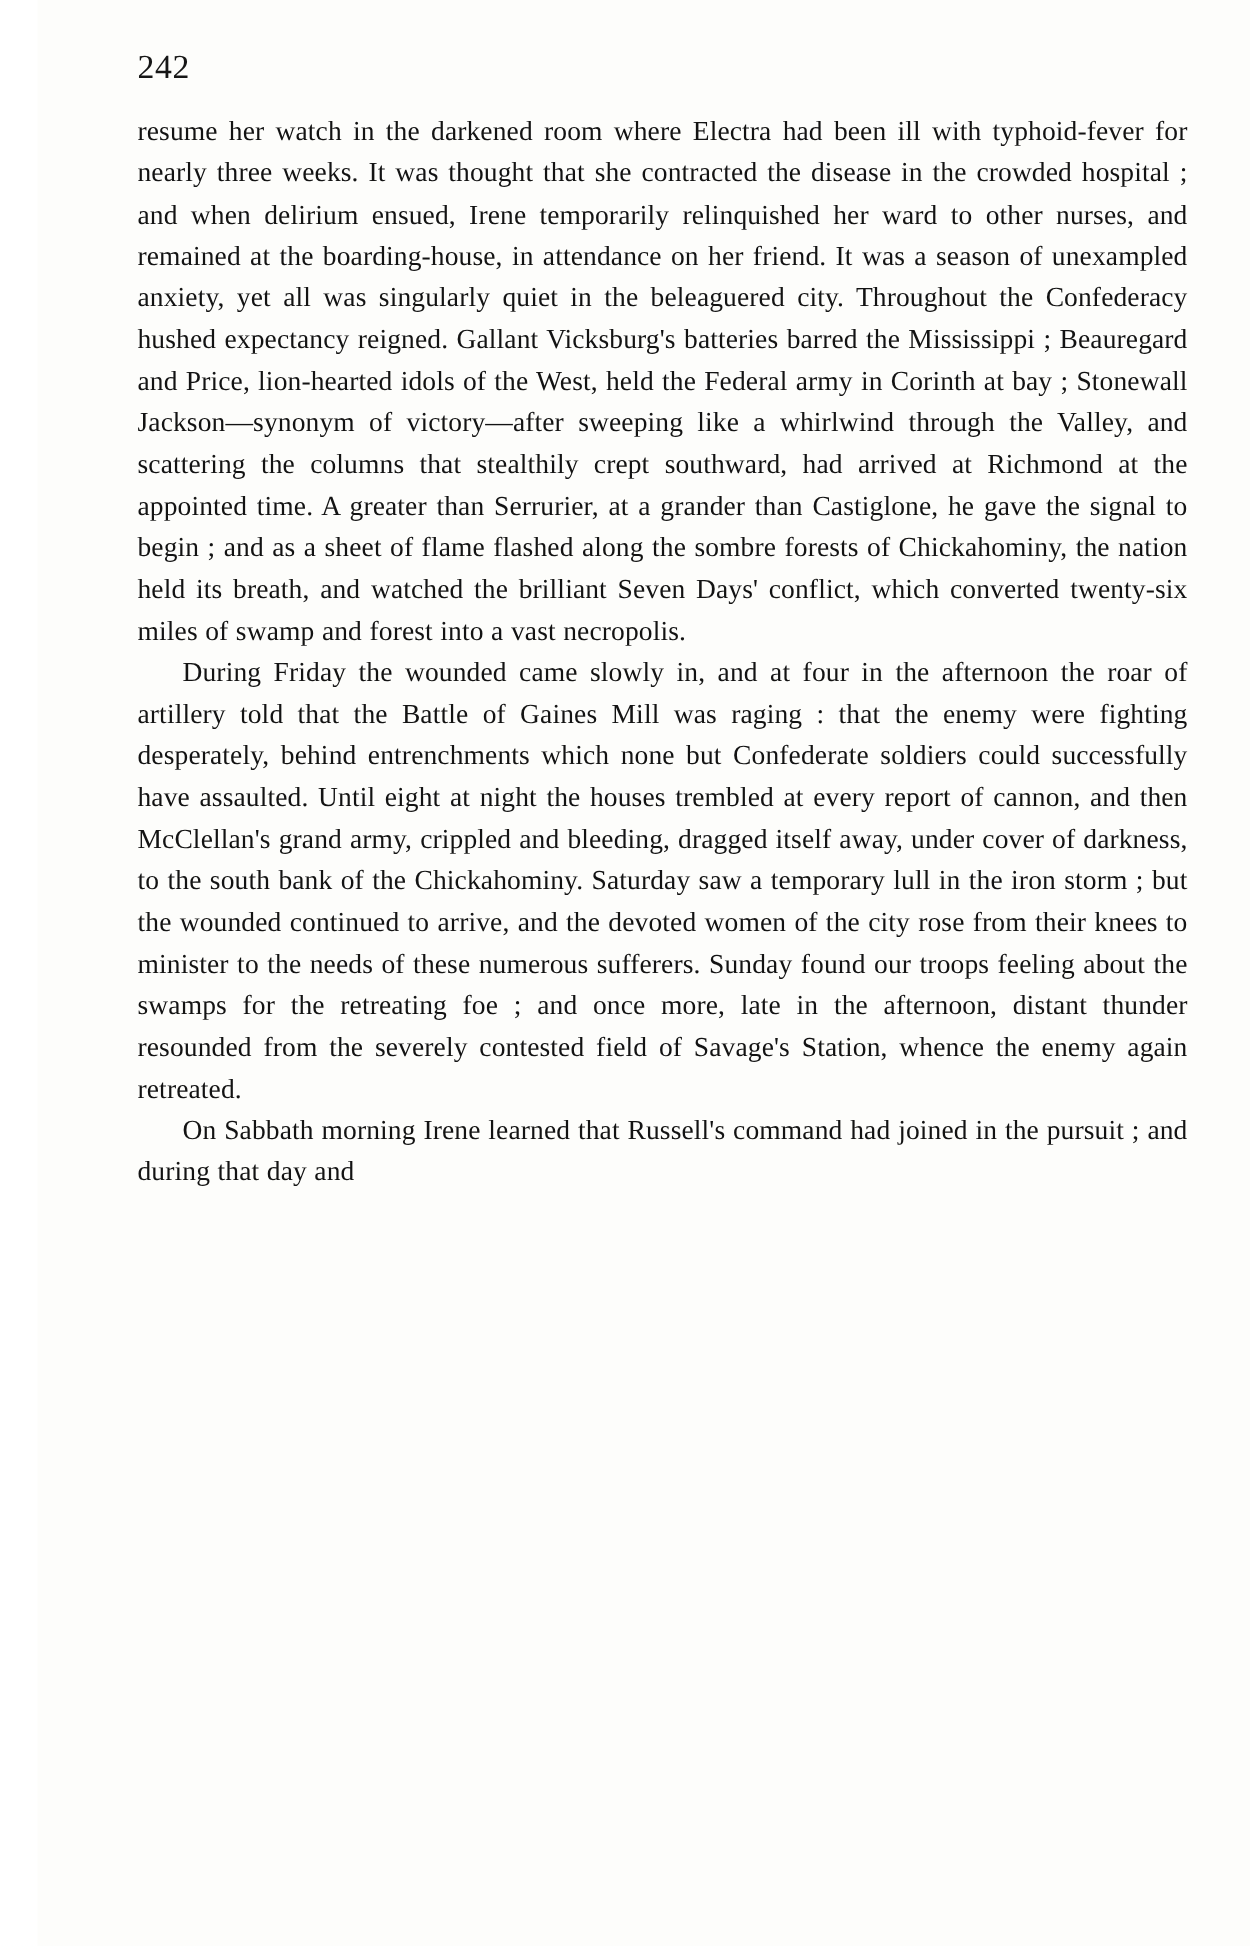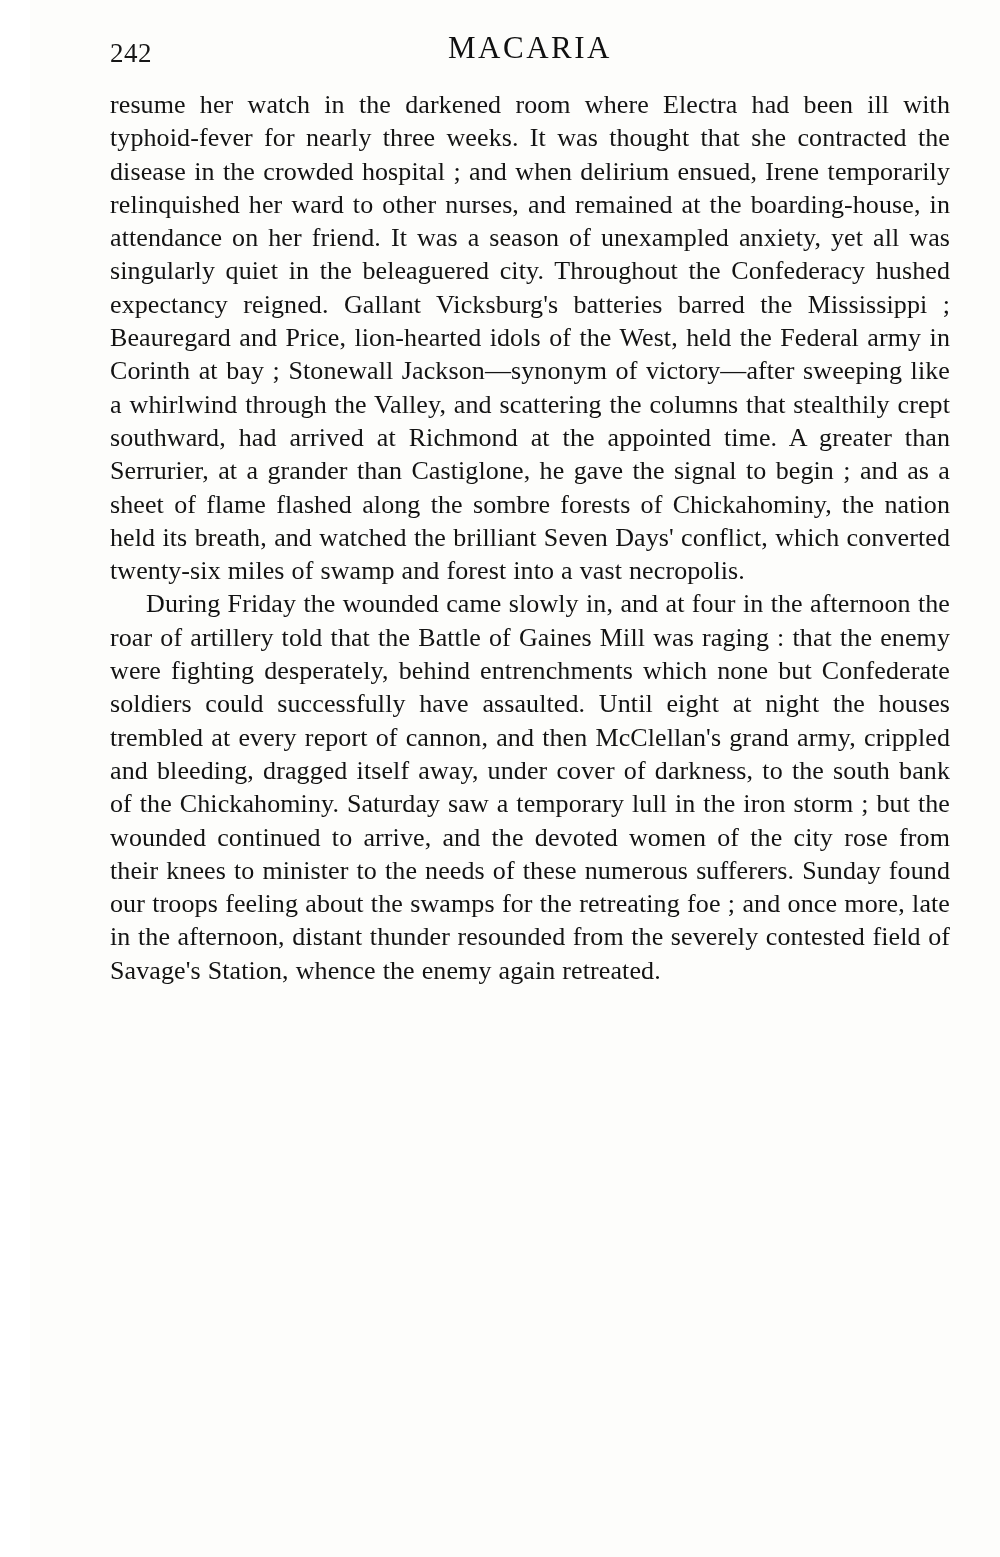--- a/index.html
+++ b/index.html
@@ -49,21 +49,21 @@
     color: #111;
   }
   .body-text {
     position: absolute;
     top: 88px;
     left: 80px;
     width: 840px;
   }
   p.para {
     margin: 0;
-    font-size: 26px;
+    font-size: 22px;
     line-height: 33.3px;
     text-align: justify;
     text-justify: inter-word;
     color: #131313;
     letter-spacing: 0.1px;
     word-spacing: 0.4px;
   }
   p.para + p.para {
     text-indent: 36px;
     font-family: Liberation Serif, serif;
@@ -80,21 +80,21 @@
     background: transparent;
   }
 </style>
 </head>
 <body>
 
 <div class="page">
 
   <div class="header">
     <span class="folio">242</span>
-    <div class="running-title">MACARIA</div>
   </div>
 
   <div class="body-text">
     <p class="para">resume her watch in the darkened room where Electra had been ill with typhoid-fever for nearly three weeks. It was thought that she contracted the disease in the crowded hospital ; and when delirium ensued, Irene temporarily relinquished her ward to other nurses, and remained at the boarding-house, in attendance on her friend. It was a season of unexampled anxiety, yet all was singularly quiet in the beleaguered city. Throughout the Confederacy hushed expectancy reigned. Gallant Vicksburg's batteries barred the Mississippi ; Beauregard and Price, lion-hearted idols of the West, held the Federal army in Corinth at bay ; Stonewall Jackson—synonym of victory—after sweeping like a whirlwind through the Valley, and scattering the columns that stealthily crept southward, had arrived at Richmond at the appointed time. A greater than Serrurier, at a grander than Castiglone, he gave the signal to begin ; and as a sheet of flame flashed along the sombre forests of Chickahominy, the nation held its breath, and watched the brilliant Seven Days' conflict, which converted twenty-six miles of swamp and forest into a vast necropolis.</p>
     <p class="para">During Friday the wounded came slowly in, and at four in the afternoon the roar of artillery told that the Battle of Gaines Mill was raging : that the enemy were fighting desperately, behind entrenchments which none but Confederate soldiers could successfully have assaulted. Until eight at night the houses trembled at every report of cannon, and then McClellan's grand army, crippled and bleeding, dragged itself away, under cover of darkness, to the south bank of the Chickahominy. Saturday saw a temporary lull in the iron storm ; but the wounded continued to arrive, and the devoted women of the city rose from their knees to minister to the needs of these numerous sufferers. Sunday found our troops feeling about the swamps for the retreating foe ; and once more, late in the afternoon, distant thunder resounded from the severely contested field of Savage's Station, whence the enemy again retreated.</p>
+    <p class="para">On Sabbath morning Irene learned that Russell's command had joined in the pursuit ; and during that day and</p>
   </div>
 
 </div>
 
 </body></html>

